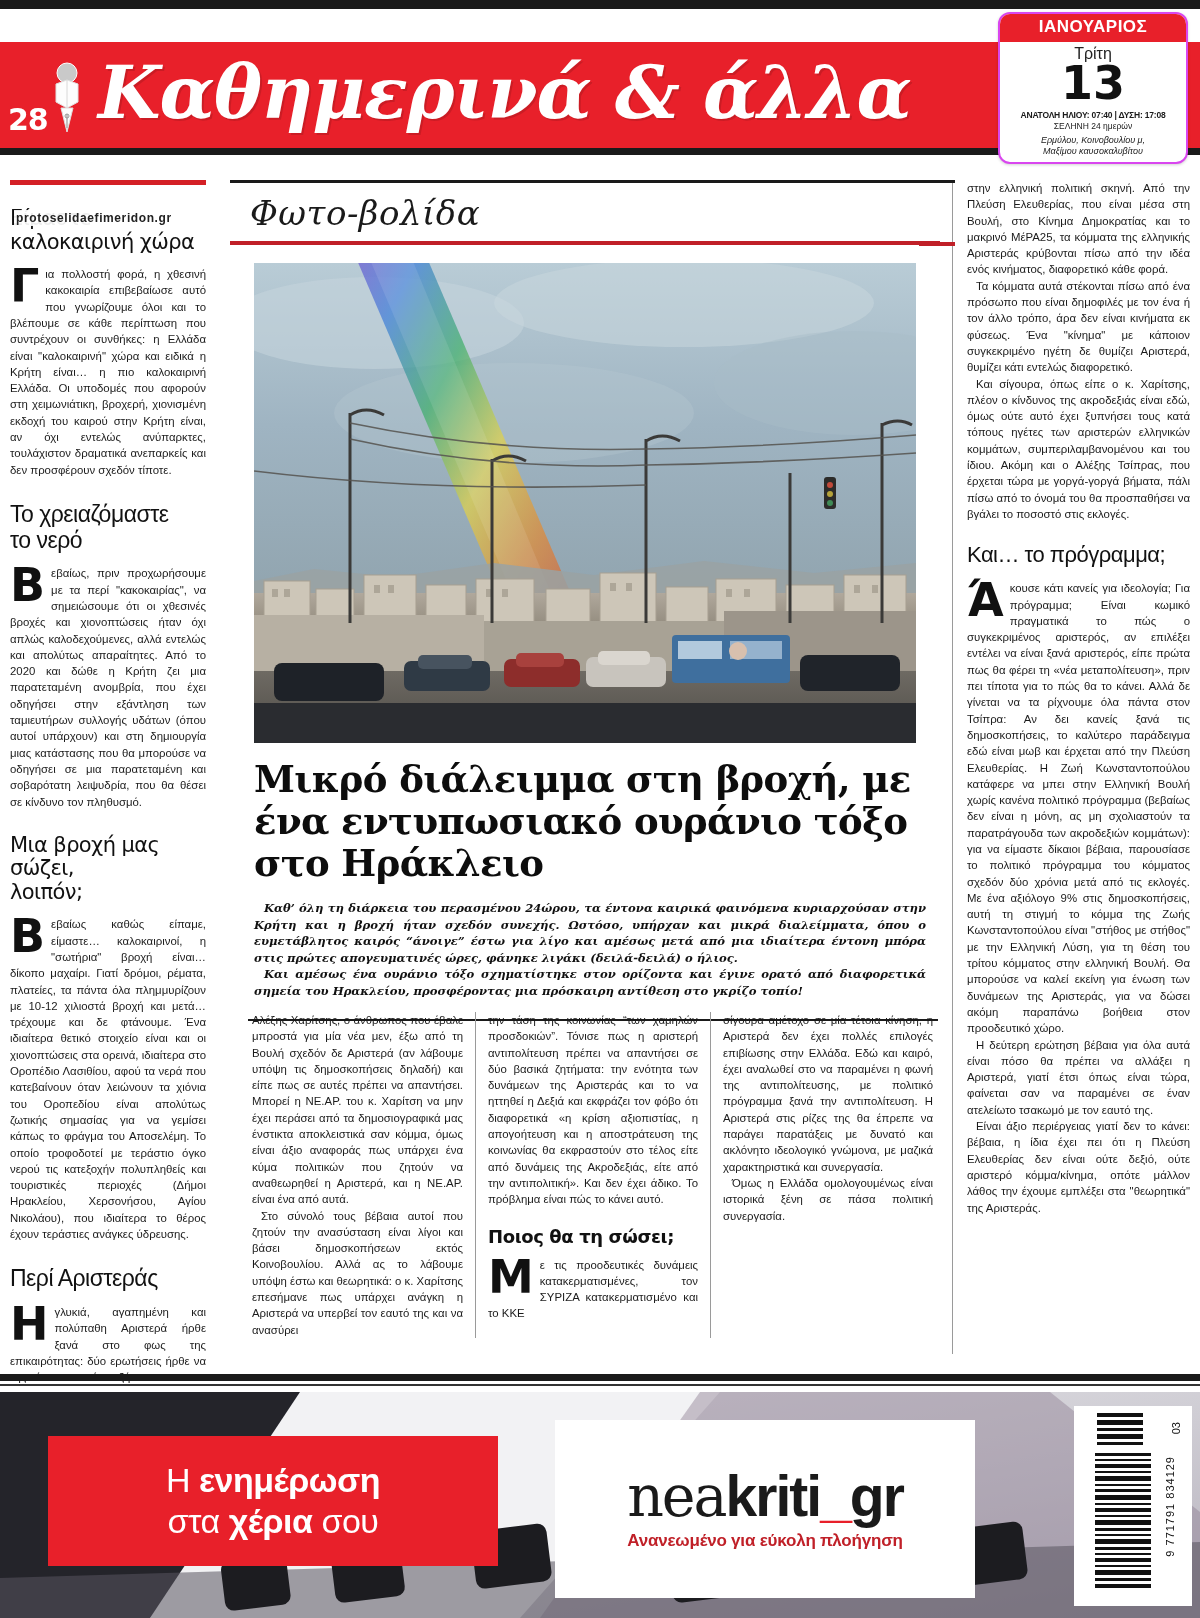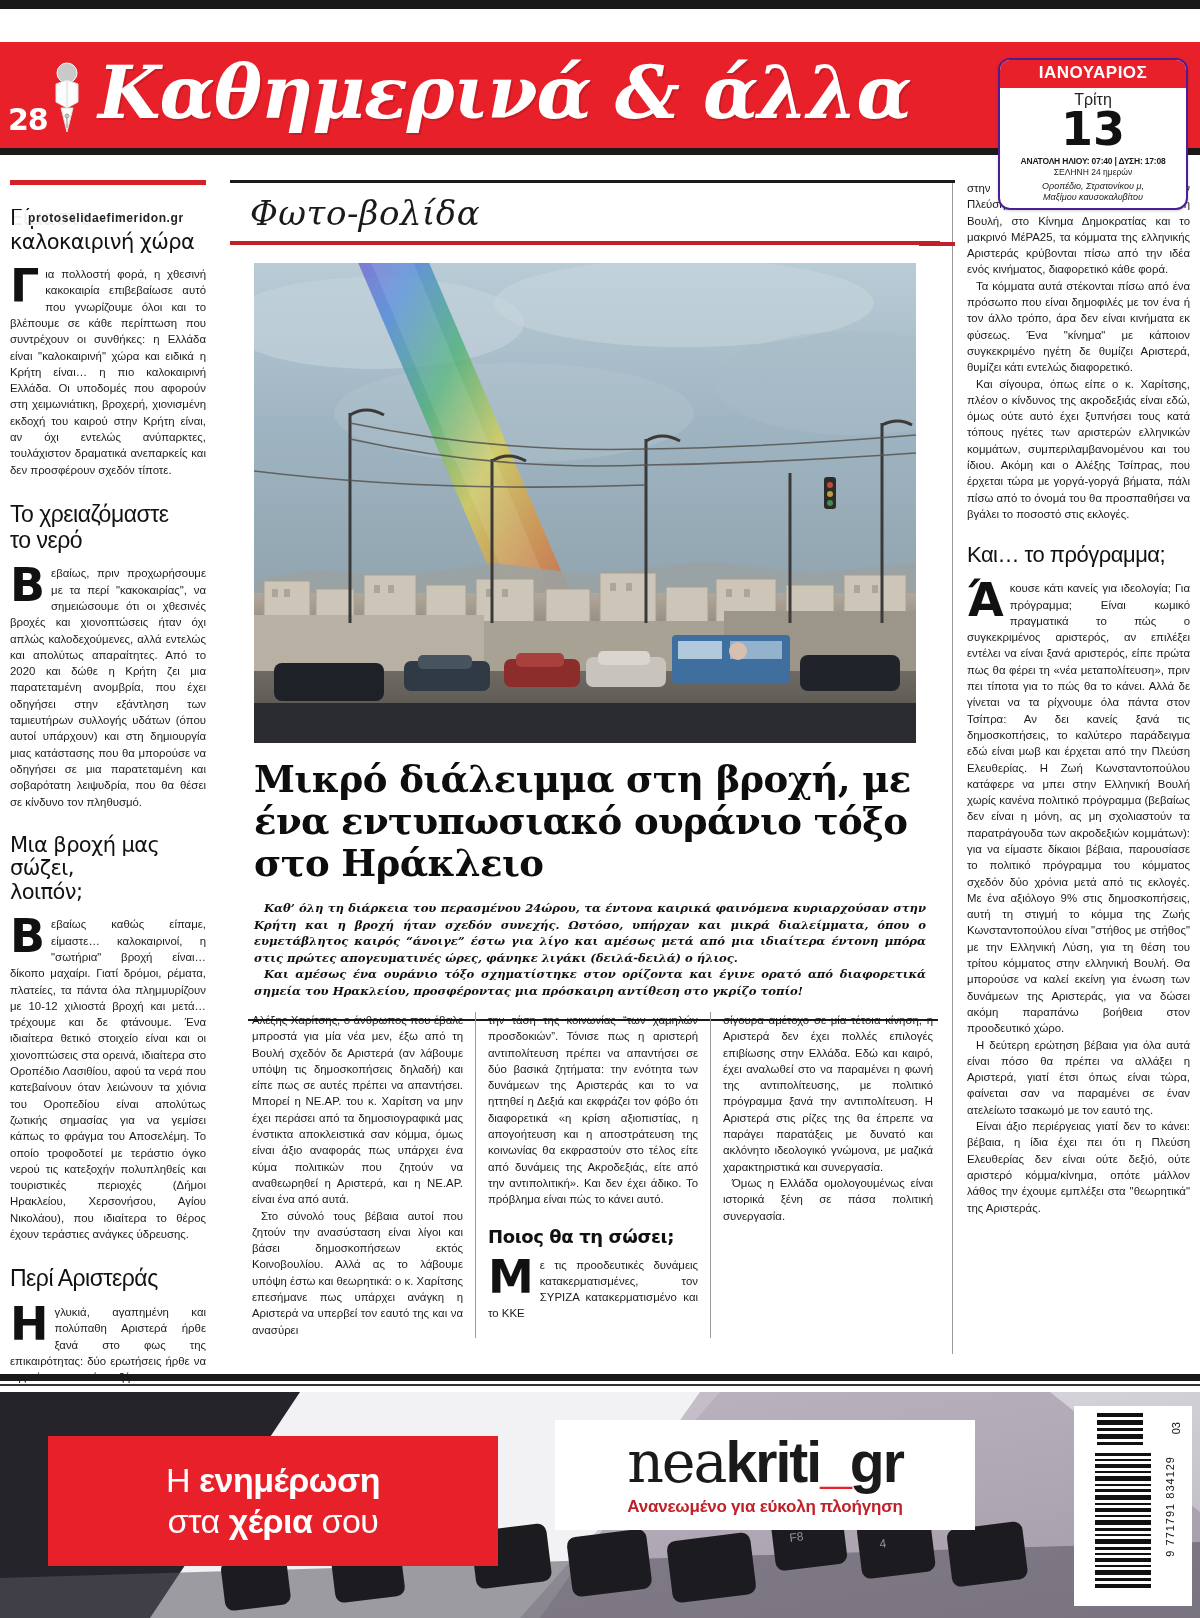--- a/index.html
+++ b/index.html
@@ -36,27 +36,26 @@
     text-shadow: 2px 2px 0 rgba(0,0,0,0.12);
     white-space: nowrap;
   }
   .masthead-underline { position: absolute; left: 0; top: 148px; width: 1200px; height: 7px; background: #1a1a1a; }
 
   
   .datecard {
     position: absolute; right: 12px; top: 12px;
     width: 190px; height: 152px;
     background: #ffffff;
-    border: 2px solid #4c1d95;
+    border: 2px solid #d946ef;
     border-radius: 12px;
     text-align: center;
     z-index: 5;
     box-shadow: 0 1px 3px rgba(0,0,0,0.18);
     overflow: hidden;
-    margin-top: 46px;
   }
   .dc-month {
     background: #e8202a; color: #fff;
     font-weight: 800; font-size: 17px; letter-spacing: 0.5px;
     padding: 4px 0 5px; margin: -1px -1px 0;
     border-radius: 9px 9px 0 0;
   }
   .dc-day-name { font-size: 16px; color: #222; margin-top: 3px; }
   .dc-day-num {
     font-family: "DejaVu Sans", sans-serif;
@@ -94,21 +93,21 @@
     float: left;
     font-family: "DejaVu Sans", sans-serif;
     font-weight: 800;
     font-size: 46px; line-height: 0.82;
     padding: 2px 6px 0 0; color: #111;
   }
   .watermark {
     position: absolute; left: 4px; top: 30px;
     font-size: 12px; font-weight: 700; letter-spacing: 0.6px;
     color: #222; background: rgba(255,255,255,0.92);
-    padding: 1px 14px; z-index: 9;
+    padding: 1px 2px; z-index: 9;
   }
 
   
   .col-center {
     position: absolute; left: 230px; top: 14px; width: 710px; height: 1174px;
   }
   .feature-rule-top { width: 710px; height: 3px; background: #1a1a1a; }
   .kicker {
     font-family: "DejaVu Serif", serif;
     font-style: italic; font-weight: 400;
@@ -184,21 +183,21 @@
   .ad-redbox {
     position: absolute; left: 48px; top: 44px; width: 450px; height: 130px;
     background: #e8202a; display: flex; flex-direction: column;
     align-items: center; justify-content: center; gap: 2px;
   }
   .ad-line1 { font-size: 34px; color: #fff; letter-spacing: -0.5px; }
   .ad-line1 b { font-weight: 800; }
   .ad-line2 { font-size: 34px; color: #fff; letter-spacing: -0.5px; }
   .ad-line2 b { font-weight: 800; }
   .ad-logobox {
-    position: absolute; left: 555px; top: 28px; width: 420px; height: 110px;
+    position: absolute; left: 555px; top: 28px; width: 420px; height: 178px;
     background: #fff; display: flex; flex-direction: column;
     align-items: center; justify-content: center;
   }
   .ad-logo {
     font-family: "DejaVu Serif", serif;
     font-size: 57px; color: #1a1a1a; letter-spacing: -2px; line-height: 1;
   }
   .ad-logo b { font-family: "Liberation Sans", sans-serif; font-weight: 800; }
   .ad-logo .us { color: #e8202a; }
   .ad-tag {
@@ -243,21 +242,21 @@
   </div>
   <div class="masthead-underline"></div>
 
   <div class="datecard">
     <div class="dc-month">ΙΑΝΟΥΑΡΙΟΣ</div>
     <div class="dc-day-name">Τρίτη</div>
     <div class="dc-day-num">13</div>
     <div class="dc-sun">ΑΝΑΤΟΛΗ ΗΛΙΟΥ: 07:40 | ΔΥΣΗ: 17:08</div>
     <div class="dc-moon">ΣΕΛΗΝΗ 24 ημερών</div>
     <div class="dc-saints">
-      <div>Οροπέδιο, Στρατονίκου μ,</div>
+      <div>Ερμύλου, Κοινοβουλίου μ,</div>
       <div>Μαξίμου καυσοκαλυβίτου</div>
     </div>
   </div>
 
   <div class="body-area">
 
     <div class="col-left">
       <div class="rule-top"></div>
       <div class="watermark">protoselidaefimeridon.gr</div>
 

